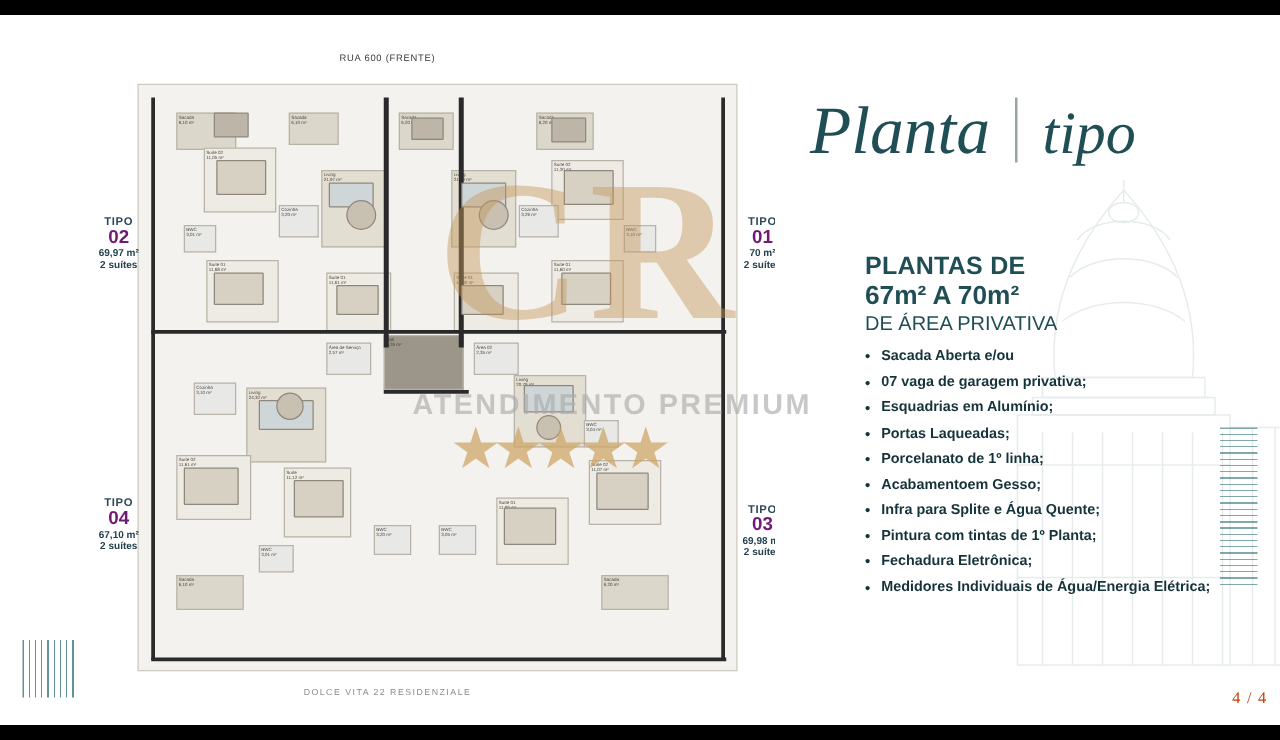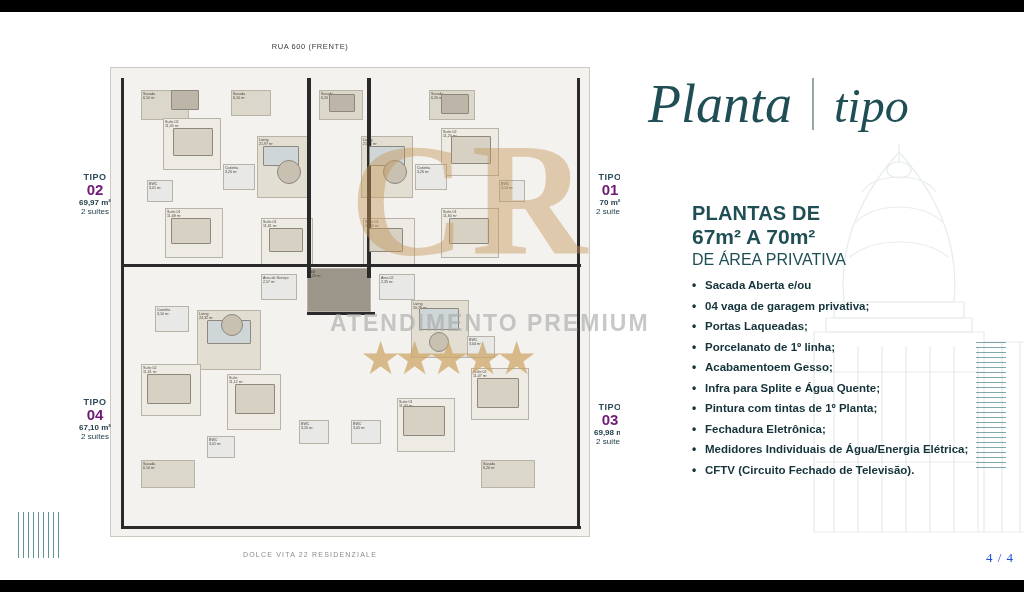--- a/index.html
+++ b/index.html
@@ -104,21 +104,21 @@
     color: #1f3d4c;
     width: 70px;
   }
   .tipo .t-word {
     font-size: 9px; font-weight: bold; letter-spacing: .5px; color: #2c4a57;
   }
   .tipo .t-num {
     font-size: 15px; font-weight: bold; color: #701a75; line-height: 1.05;
   }
   .tipo .t-area { font-size: 8px; font-weight: bold; color: #23404c; }
-  .tipo .t-suites { font-size: 8px; font-weight: normal; color: #23404c; }
+  .tipo .t-suites { font-size: 8px; font-weight: bold; color: #23404c; }
 
   
   .watermark {
     position: absolute;
     left: 330px; top: 120px;
     width: 560px; height: 300px;
     z-index: 40;
     pointer-events: none;
   }
   .wm-letters {
@@ -225,21 +225,21 @@
     content: "•";
     position: absolute; left: 0; top: -1px;
     color: #14333a;
     font-size: 12px;
   }
   .corner-mark {
     position: absolute;
     right: 10px; bottom: 14px;
     font-family: "Liberation Serif", serif;
     font-size: 13px;
-    color: #1d4ed8;
+    color: #c2410c;
     letter-spacing: 1px;
   }
 </style>
 </head>
 <body>
 
 <div id="page">
 
   <div class="bar-top"></div>
   <div class="bar-bottom"></div>
@@ -480,27 +480,27 @@
     </div>
 
     <div class="sub-block">
       <div class="sub-1">PLANTAS DE</div>
       <div class="sub-2">67m² A 70m²</div>
       <div class="sub-3">DE ÁREA PRIVATIVA</div>
     </div>
 
     <ul class="feature-list" id="feature-host">
         <li>Sacada Aberta e/ou</li>
-        <li>04 vaga de garagem privativa;</li>
+        <li>07 vaga de garagem privativa;</li>
+        <li>Esquadrias em Alumínio;</li>
         <li>Portas Laqueadas;</li>
         <li>Porcelanato de 1º linha;</li>
         <li>Acabamentoem Gesso;</li>
         <li>Infra para Splite e Água Quente;</li>
         <li>Pintura com tintas de 1º Planta;</li>
         <li>Fechadura Eletrônica;</li>
         <li>Medidores Individuais de Água/Energia Elétrica;</li>
-        <li>CFTV (Circuito Fechado de Televisão).</li>
       </ul>
 
     <div class="corner-mark">4 / 4</div>
   </div>
 
 </div>
 
 </body></html>

